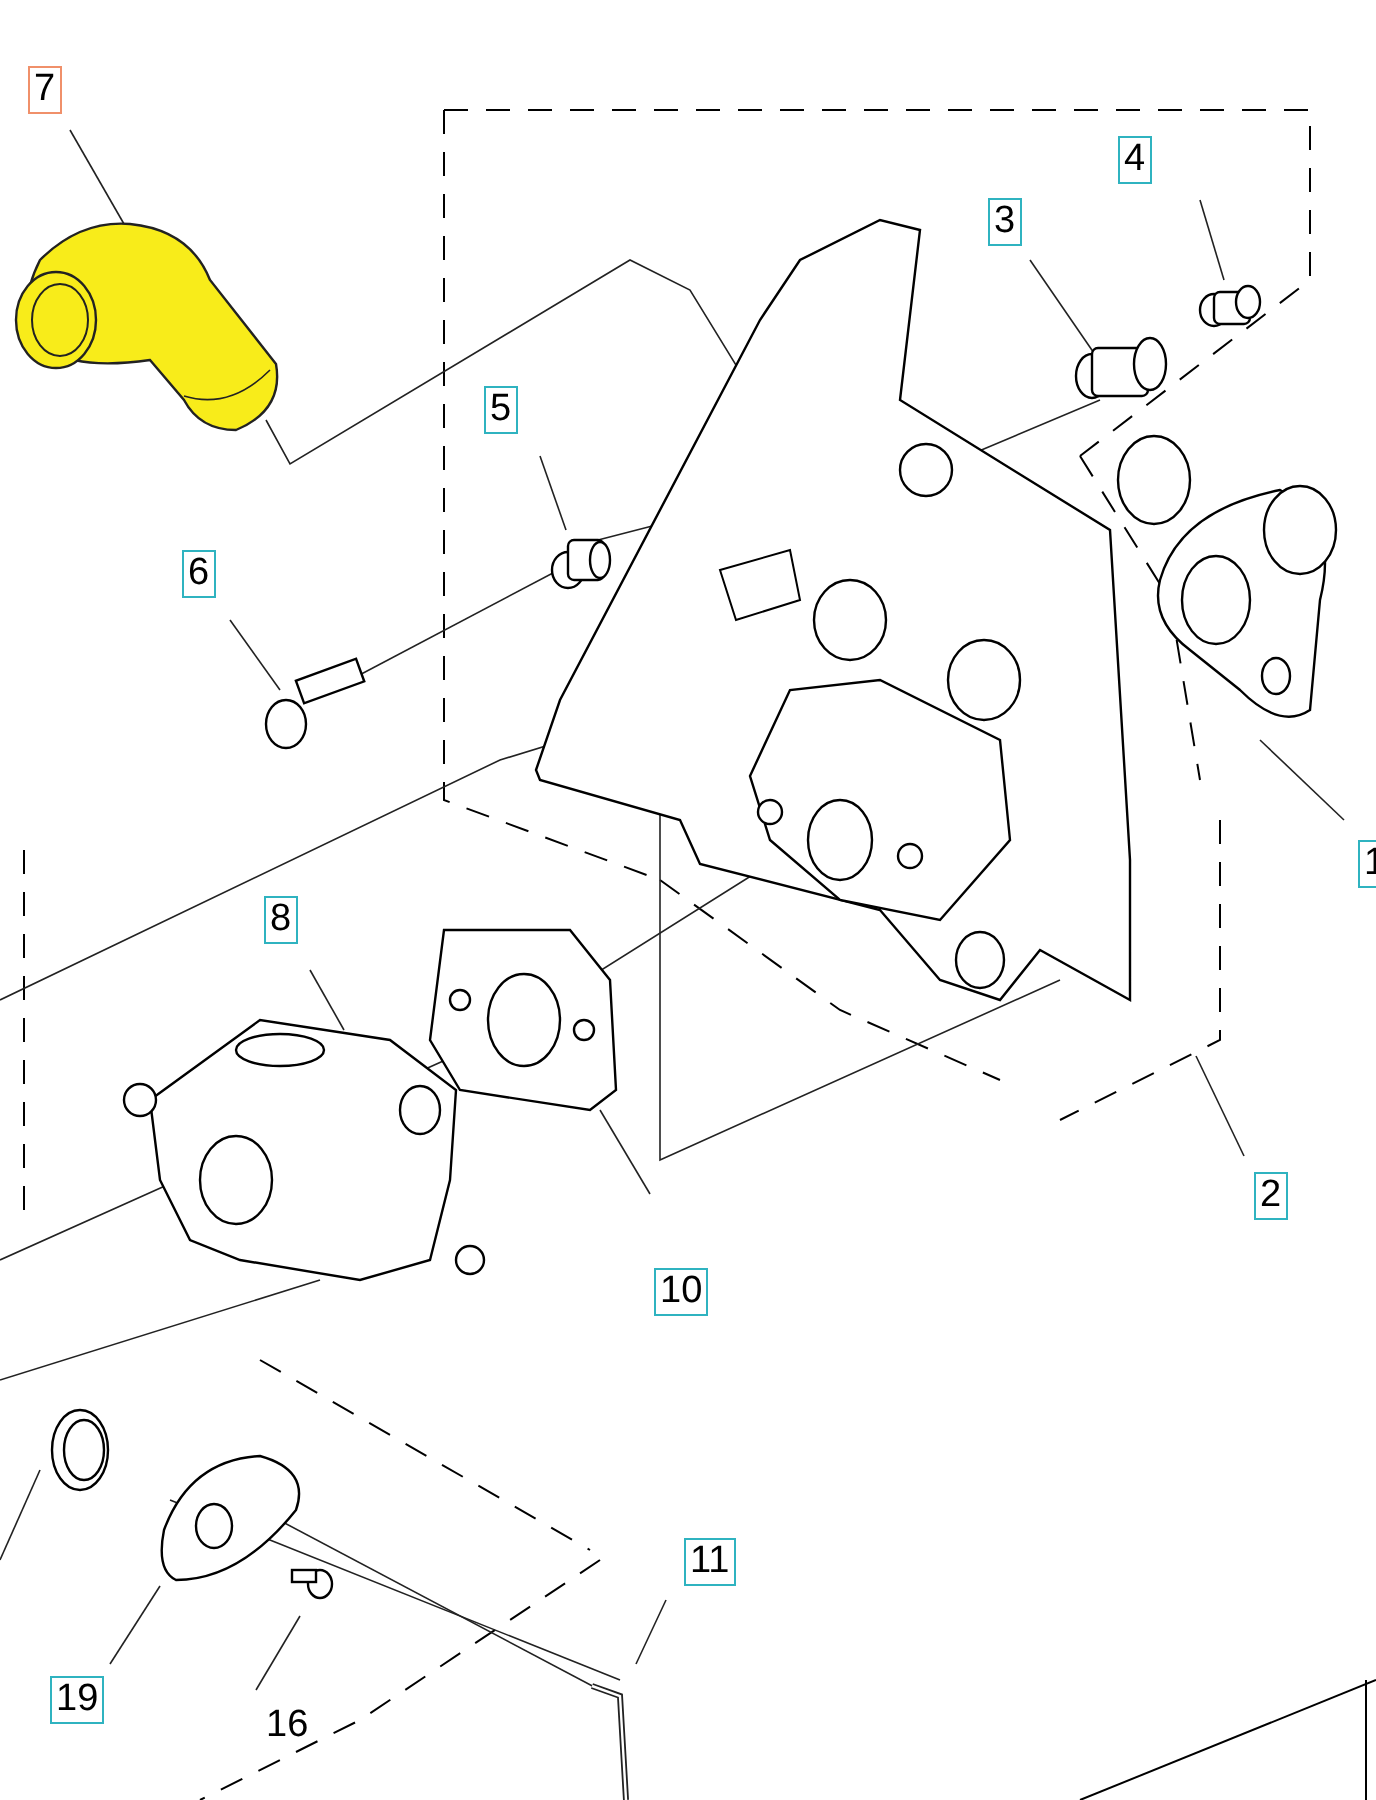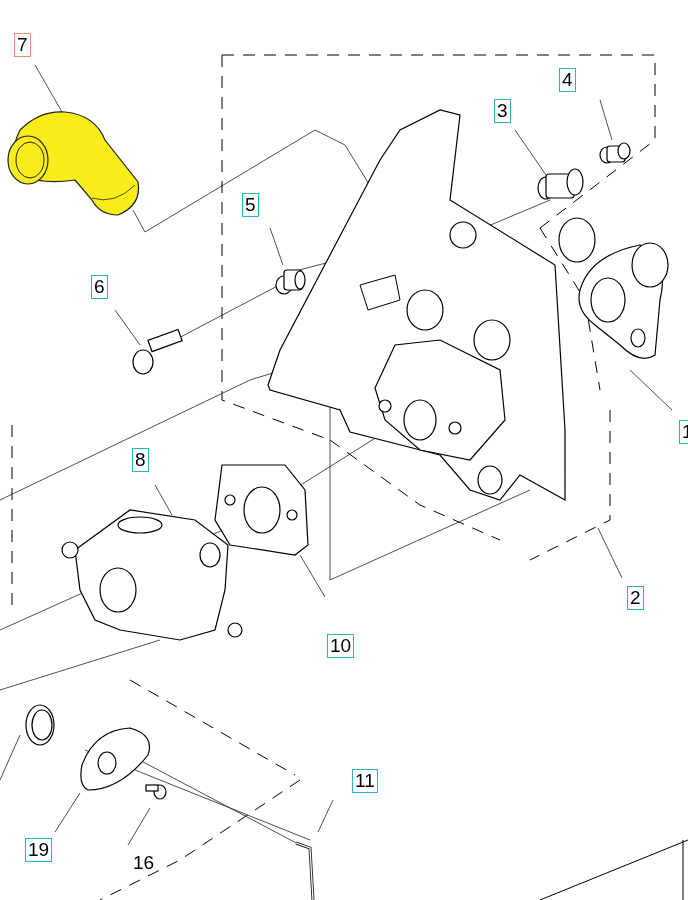--- a/index.html
+++ b/index.html
@@ -150,15 +150,15 @@
 
 <div class="callout selected" style="left:14px; top:33px;">7</div>
 <div class="callout" style="left:559px; top:68px;">4</div>
 <div class="callout" style="left:494px; top:99px;">3</div>
 <div class="callout" style="left:242px; top:193px;">5</div>
 <div class="callout" style="left:91px; top:275px;">6</div>
 <div class="callout" style="left:679px; top:420px; border-right:none;">1</div>
 <div class="callout" style="left:132px; top:448px;">8</div>
 <div class="callout" style="left:327px; top:606px;margin-top:28px;">10</div>
 <div class="callout" style="left:627px; top:586px;">2</div>
-<div class="callout" style="left:352px; top:769px;text-align:center;">11</div>
+<div class="callout" style="left:342px; top:769px;text-align:center;">11</div>
 <div class="callout" style="left:25px; top:838px;">19</div>
 <div class="callout plain" style="left:99px; top:852px;">16</div>
 
 </body></html>

